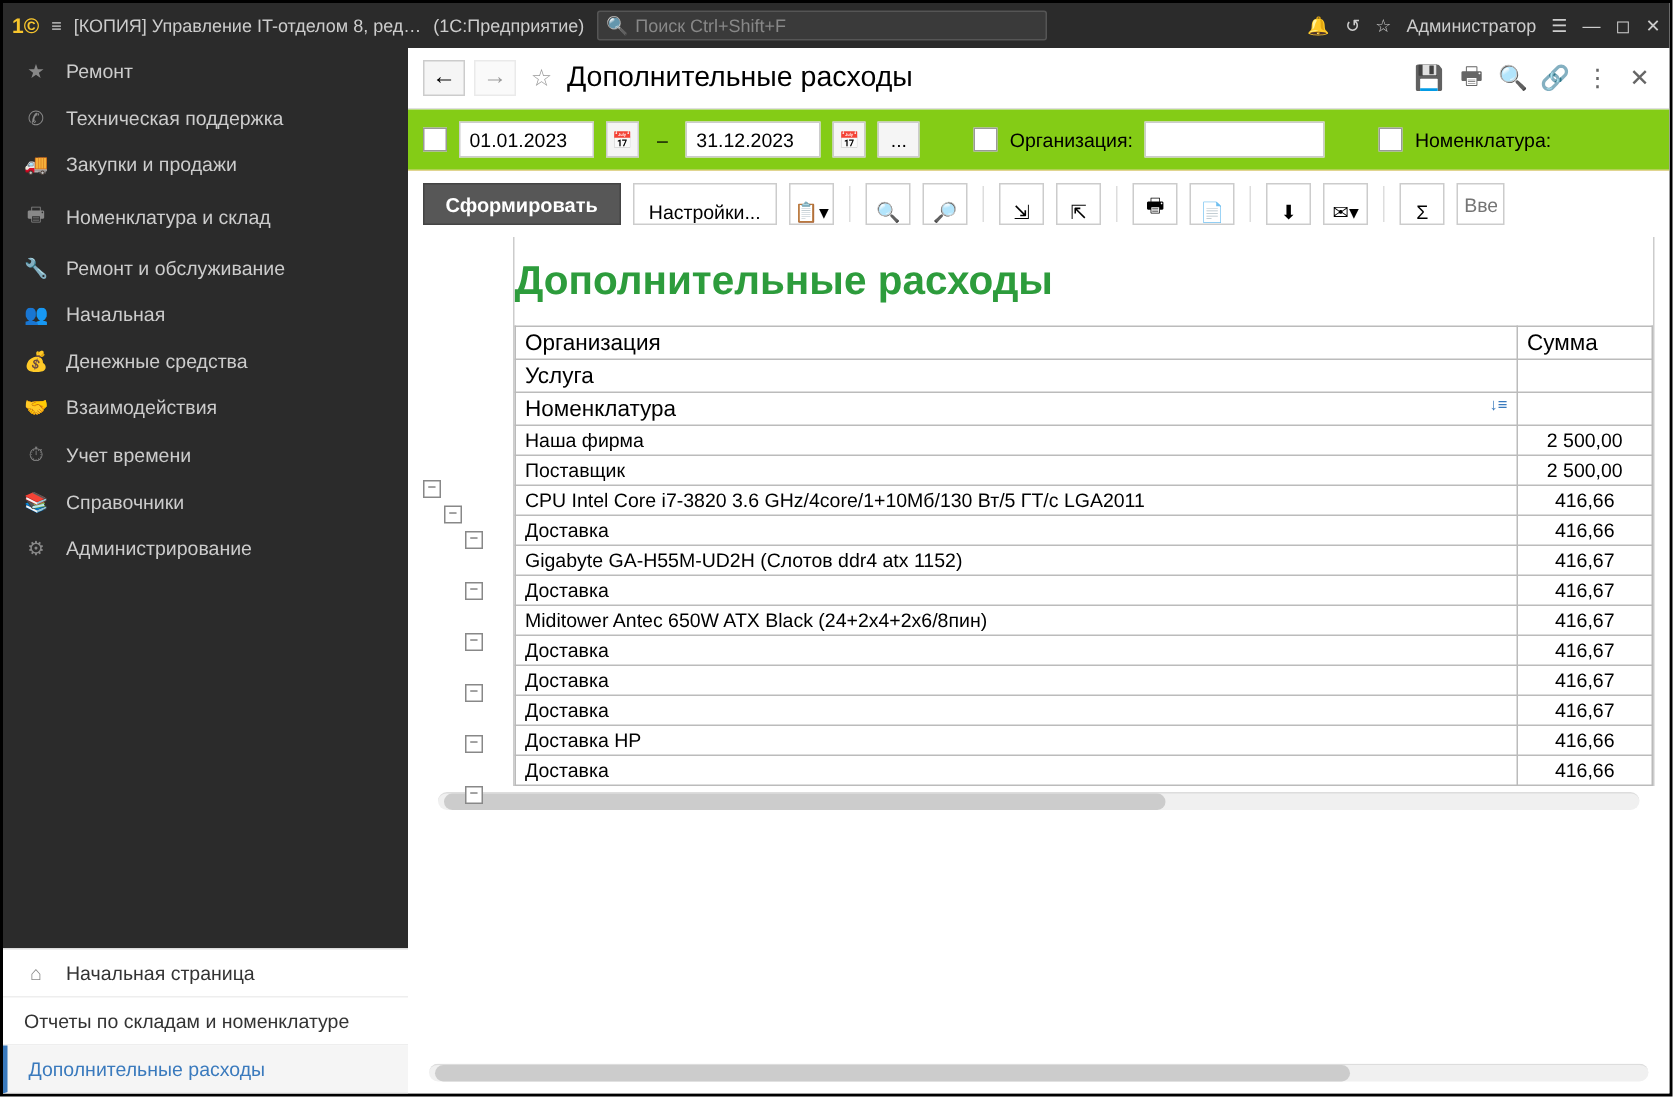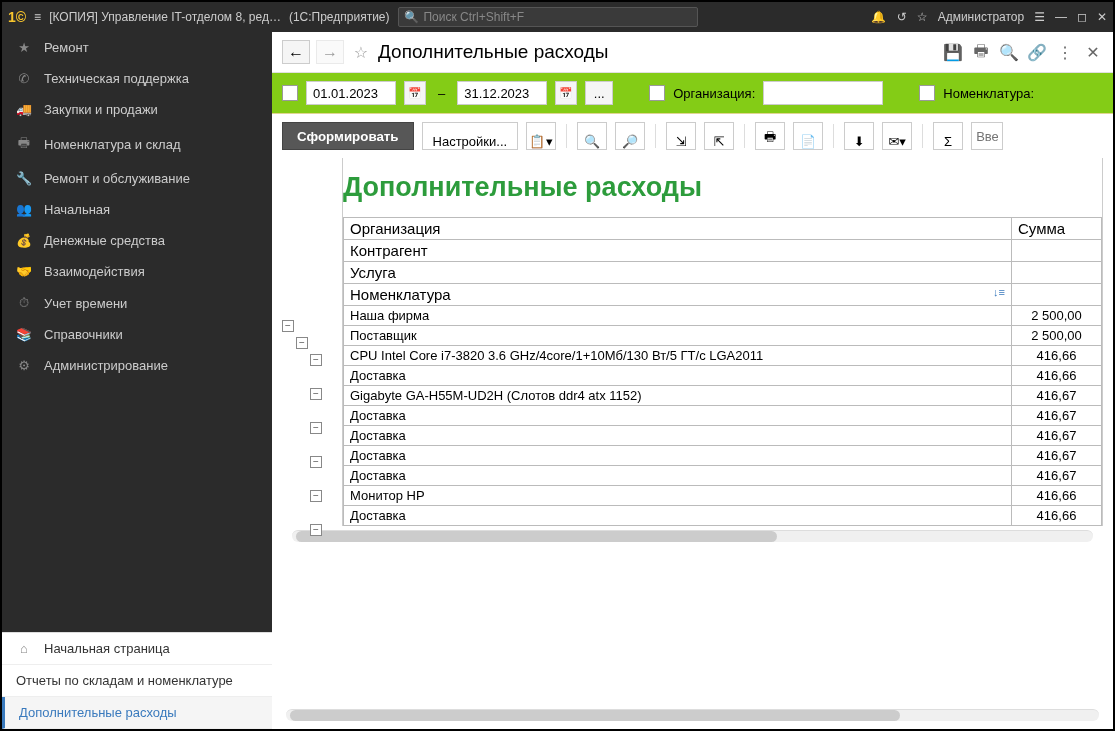--- a/index.html
+++ b/index.html
@@ -240,24 +240,20 @@
         </div>
       <div class="report-inner">
         <div class="report-title">Дополнительные расходы</div>
         <table class="report-table">
           <tbody id="report-tbody">
               <tr>
                 <td class="hdr">Организация</td>
                 <td class="hdr" style="width:90px">Сумма</td>
               </tr>
               <tr>
-                <td class="hdr">Контрагент</td>
-                <td></td>
-              </tr>
-              <tr>
                 <td class="hdr">Услуга</td>
                 <td></td>
               </tr>
               <tr>
                 <td class="hdr">Номенклатура<span class="sort-ico">↓≡</span></td>
                 <td></td>
               </tr>
               <tr>
                 <td class="indent-0">Наша фирма</td>
                 <td class="num">2 500,00</td>
@@ -276,33 +272,37 @@
               </tr>
               <tr>
                 <td class="indent-2">Gigabyte GA-H55M-UD2H (Слотов ddr4 atx 1152)</td>
                 <td class="num">416,67</td>
               </tr>
               <tr>
                 <td class="indent-3">Доставка</td>
                 <td class="num">416,67</td>
               </tr>
               <tr>
-                <td class="indent-3">Доставка</td>
-                <td class="num">416,67</td>
-              </tr>
-              <tr>
-                <td class="indent-3">Доставка</td>
-                <td class="num">416,67</td>
-              </tr>
-              <tr>
-                <td class="indent-3">Доставка</td>
-                <td class="num">416,67</td>
-              </tr>
-              <tr>
-                <td class="indent-2">Монитор HP</td>
+                <td class="indent-2">Miditower Antec <solo ii=""> <m650> 650W ATX Black (24+2x4+2x6/8пин)</m650></solo></td>
+                <td class="num">416,67</td>
+              </tr>
+              <tr>
+                <td class="indent-3">Доставка</td>
+                <td class="num">416,67</td>
+              </tr>
+              <tr>
+                <td class="indent-3">Доставка</td>
+                <td class="num">416,67</td>
+              </tr>
+              <tr>
+                <td class="indent-3">Доставка</td>
+                <td class="num">416,67</td>
+              </tr>
+              <tr>
+                <td class="indent-2">Доставка HP</td>
                 <td class="num">416,66</td>
               </tr>
               <tr>
                 <td class="indent-3">Доставка</td>
                 <td class="num">416,66</td>
               </tr>
             </tbody>
         </table>
       </div>
       <div class="hscroll">

